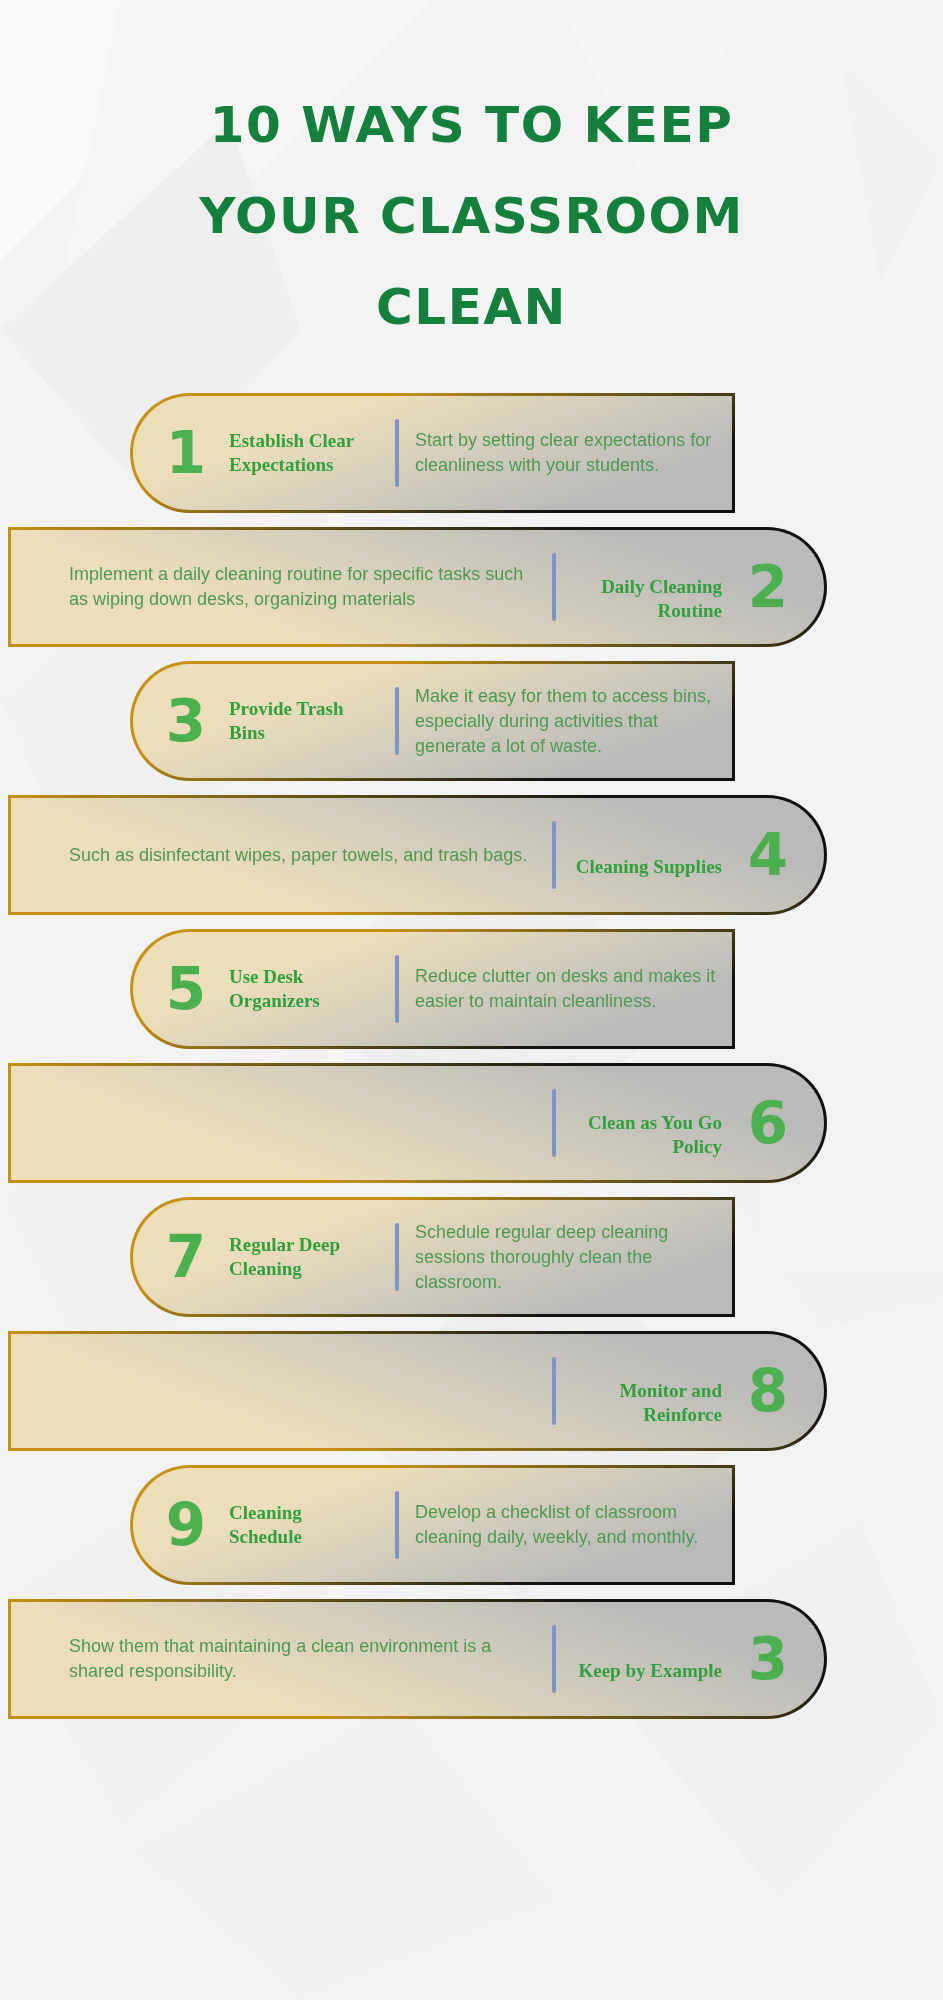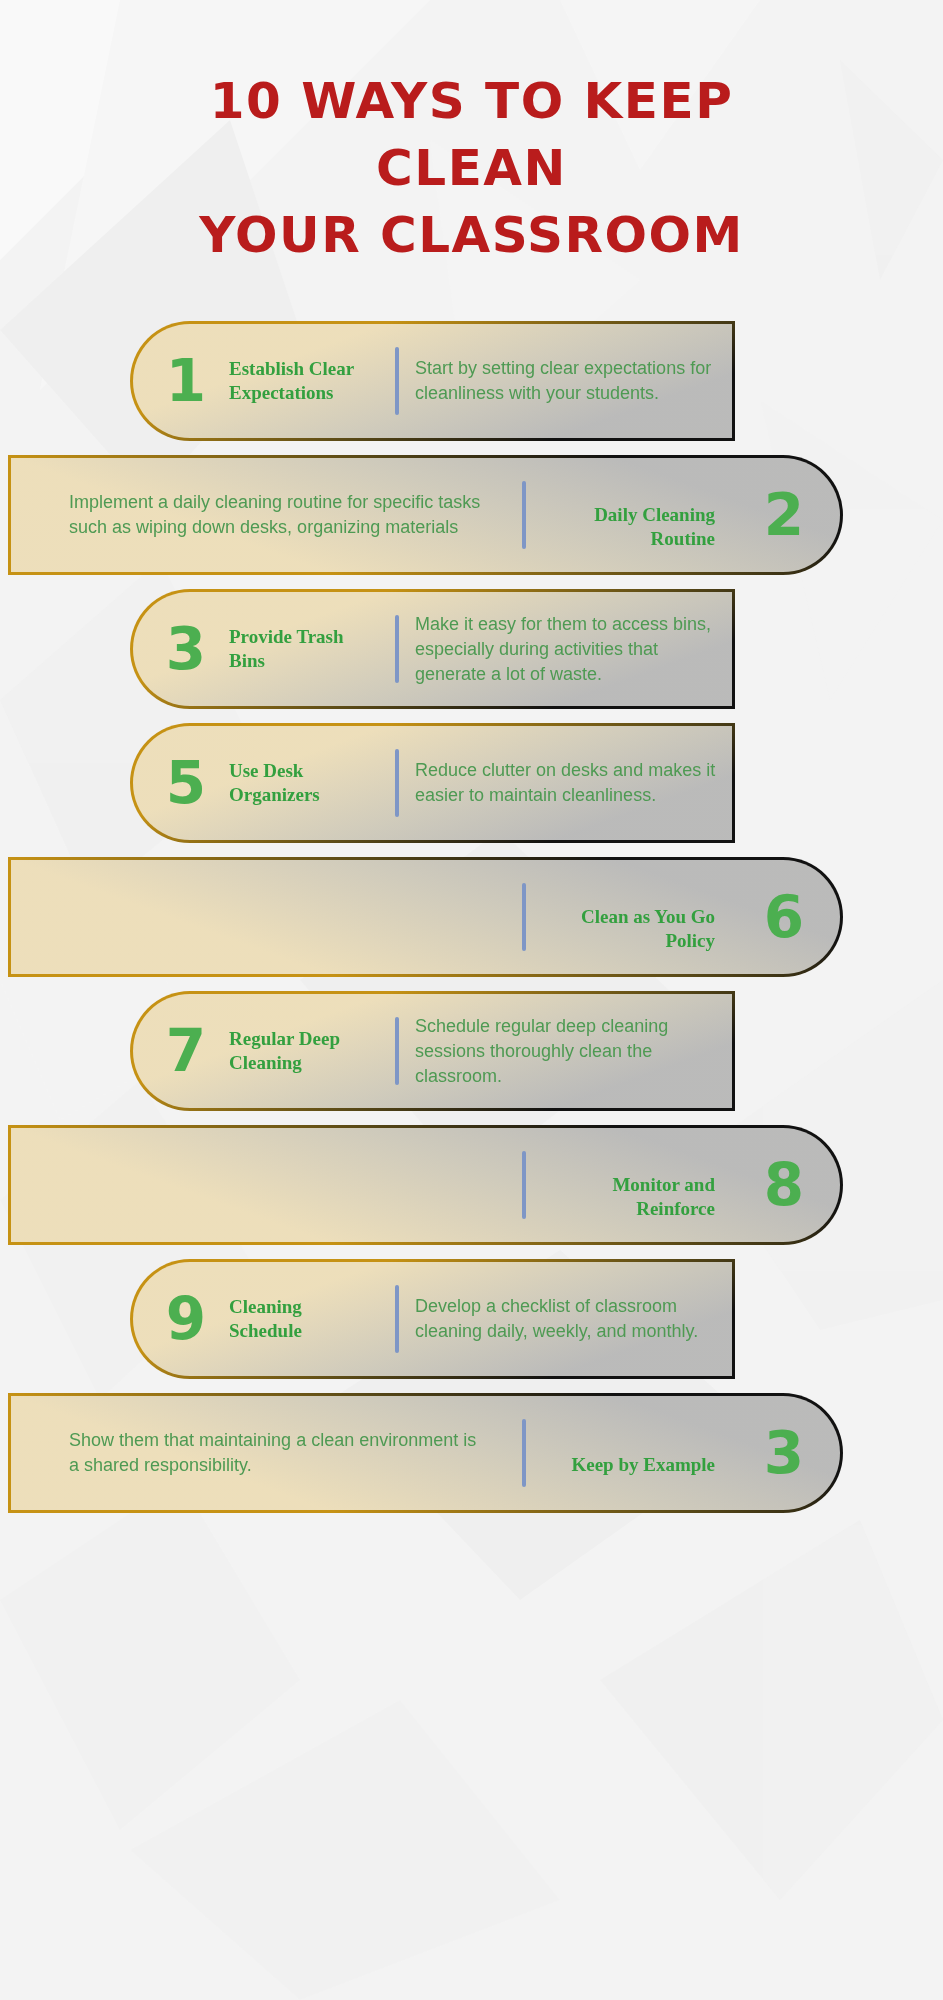--- a/index.html
+++ b/index.html
@@ -30,23 +30,24 @@
     z-index: 2;
     padding-top: 68px;
     text-align: center;
   }
   #title-block .title-line {
     font-family: "DejaVu Sans", sans-serif;
     font-weight: bold;
     font-size: 50px;
     line-height: 67px;
     letter-spacing: 1.5px;
-    color: #b91c1c;
+    color: #15803d;
     text-transform: uppercase;
     white-space: nowrap;
+    margin-top: 24px;
   }
 
   
   #rows {
     position: relative;
     z-index: 2;
     margin-top: 52px;
   }
 
   .row {
@@ -87,21 +88,21 @@
     border: 3px solid transparent;
     background-image:
        linear-gradient(rgba(252,252,251,0.72), rgba(252,252,251,0.72)),
        linear-gradient(20deg, #c69214 0%, #c69214 28%, #5a4a17 58%, #111111 80%, #111111 100%);
     background-origin: border-box;
     background-clip: padding-box, border-box;
     padding-right: 24px;
     justify-content: flex-end;
   }
 
-  .row.even .card { right: 100px; gap: 23px; }
+  .row.even .card { right: 116px; }
 
   
   .num {
     font-family: "DejaVu Sans", sans-serif;
     font-weight: bold;
     font-size: 58px;
     line-height: 1;
     color: #4caf50;
     flex: 0 0 auto;
     text-align: center;
@@ -164,22 +165,22 @@
     <polygon points="600,1680 860,1520 943,1720 780,1900" fill="#eeeeee"></polygon>
     <polygon points="130,1850 400,1700 560,1900 300,2000" fill="#f1f1f1"></polygon>
     <polygon points="430,140 640,280 470,430" fill="#f6f6f6"></polygon>
     <polygon points="760,400 943,520 830,700" fill="#f2f2f2"></polygon>
     <polygon points="0,980 120,900 200,1040 60,1120" fill="#f4f4f4"></polygon>
   </g>
 </svg>
 
 <div id="title-block">
   <div class="title-line">10 WAYS TO KEEP</div>
+  <div class="title-line">YOUR CLASSROOM</div>
   <div class="title-line">CLEAN</div>
-  <div class="title-line">YOUR CLASSROOM</div>
 </div>
 
 <div id="rows">
     <div class="row odd">
       <div class="card">
         <div class="num">1</div>
         <div class="head">Establish Clear Expectations</div>
         <div class="divider"></div>
         <div class="body-txt">Start by setting clear expectations for cleanliness with your students.</div>
       </div>
@@ -193,20 +194,28 @@
       </div>
     </div>
     <div class="row odd">
       <div class="card">
         <div class="num">3</div>
         <div class="head">Provide Trash Bins</div>
         <div class="divider"></div>
         <div class="body-txt">Make it easy for them to access bins, especially during activities that generate a lot of waste.</div>
       </div>
     </div>
+    <div class="row even">
+      <div class="card">
+        <div class="body-txt">Such as disinfectant wipes, paper towels, and trash bags.</div>
+        <div class="divider"></div>
+        <div class="head">Cleaning Supplies</div>
+        <div class="num">4</div>
+      </div>
+    </div>
     <div class="row odd">
       <div class="card">
         <div class="num">5</div>
         <div class="head">Use Desk Organizers</div>
         <div class="divider"></div>
         <div class="body-txt">Reduce clutter on desks and makes it easier to maintain cleanliness.</div>
       </div>
     </div>
     <div class="row even">
       <div class="card">

